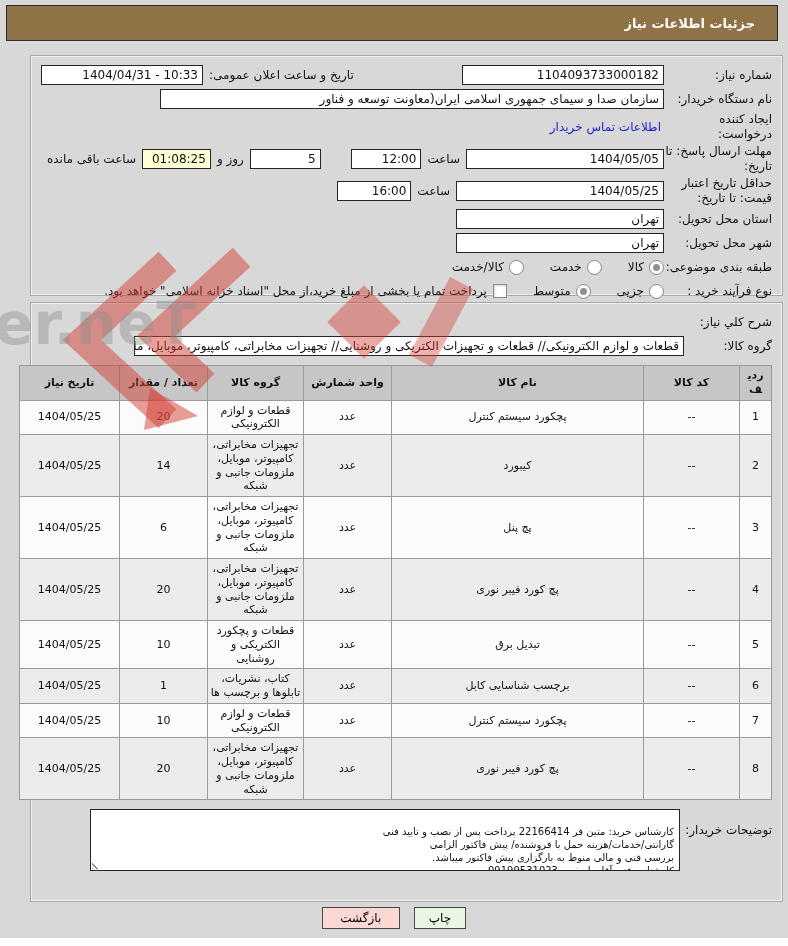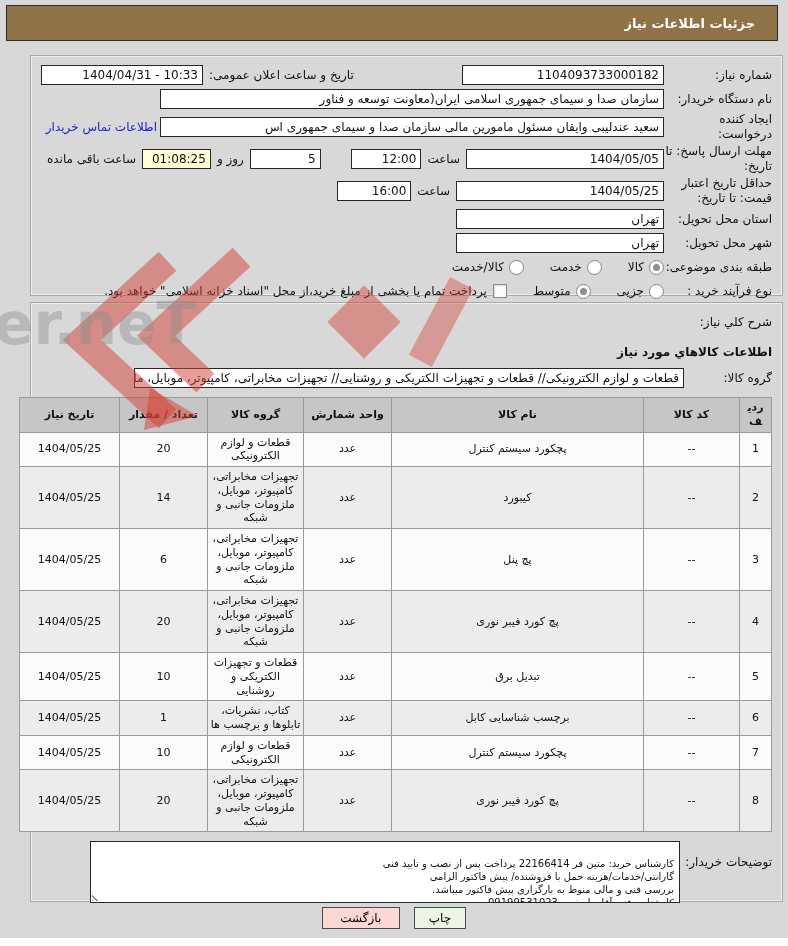--- a/index.html
+++ b/index.html
@@ -91,21 +91,20 @@
       <span class="inp c announce">1404/04/31 - 10:33</span>
     </div>
 
     <div class="frow">
       <span class="flabel">نام دستگاه خریدار:</span>
       <span class="inp wide">سازمان صدا و سیمای جمهوری اسلامی ایران(معاونت توسعه و فناور</span>
     </div>
 
     <div class="frow">
       <span class="flabel">ایجاد کننده درخواست:</span>
-      <span class="inp wide">سعید عندلیبی وایقان مسئول مامورین مالی  سازمان صدا و سیمای جمهوری اس</span>
       <span class="link">اطلاعات تماس خریدار</span>
     </div>
 
     <div class="frow">
       <span class="flabel">مهلت ارسال پاسخ: تا تاریخ:</span>
       <span class="inp c date">1404/05/05</span>
       <span class="lbl-mid">ساعت</span>
       <span class="inp c time">12:00</span>
       <span class="gap30"></span>
       <span class="inp c small">5</span>
@@ -164,21 +163,20 @@
     </div>
 
   </div>
 
   <div class="gbox box2">
 
     <div class="frow" style="align-items:flex-start;">
       <span class="flabel b" style="width:88px;padding-top:4px;">شرح کلي نیاز:</span>
     </div>
 
-    <div class="sec-title">اطلاعات کالاهاي مورد نیاز</div>
 
     <div class="frow">
       <span class="flabel b" style="width:88px;">گروه کالا:</span>
       <span class="inp" style="width:540px;">قطعات و لوازم الکترونیکی// قطعات و تجهیزات الکتریکی و روشنایی// تجهیزات مخابراتی، کامپیوتر، موبایل، ملزو</span>
     </div>
 
     <table class="goods">
       <colgroup>
         <col style="width:32px">
           <col style="width:96px">
@@ -234,21 +232,21 @@
             <td>عدد</td>
             <td>تجهیزات مخابراتی، کامپیوتر، موبایل، ملزومات جانبی و شبکه</td>
             <td>20</td>
             <td>1404/05/25</td>
           </tr>
           <tr>
             <td>5</td>
             <td>--</td>
             <td>تبدیل برق</td>
             <td>عدد</td>
-            <td>قطعات و تجهیزات الکتریکی و روشنایی</td>
+            <td>قطعات و پچکورد الکتریکی و روشنایی</td>
             <td>10</td>
             <td>1404/05/25</td>
           </tr>
           <tr class="alt">
             <td>6</td>
             <td>--</td>
             <td>برچسب شناسایی کابل</td>
             <td>عدد</td>
             <td>کتاب، نشریات، تابلوها و برچسب ها</td>
             <td>1</td>

